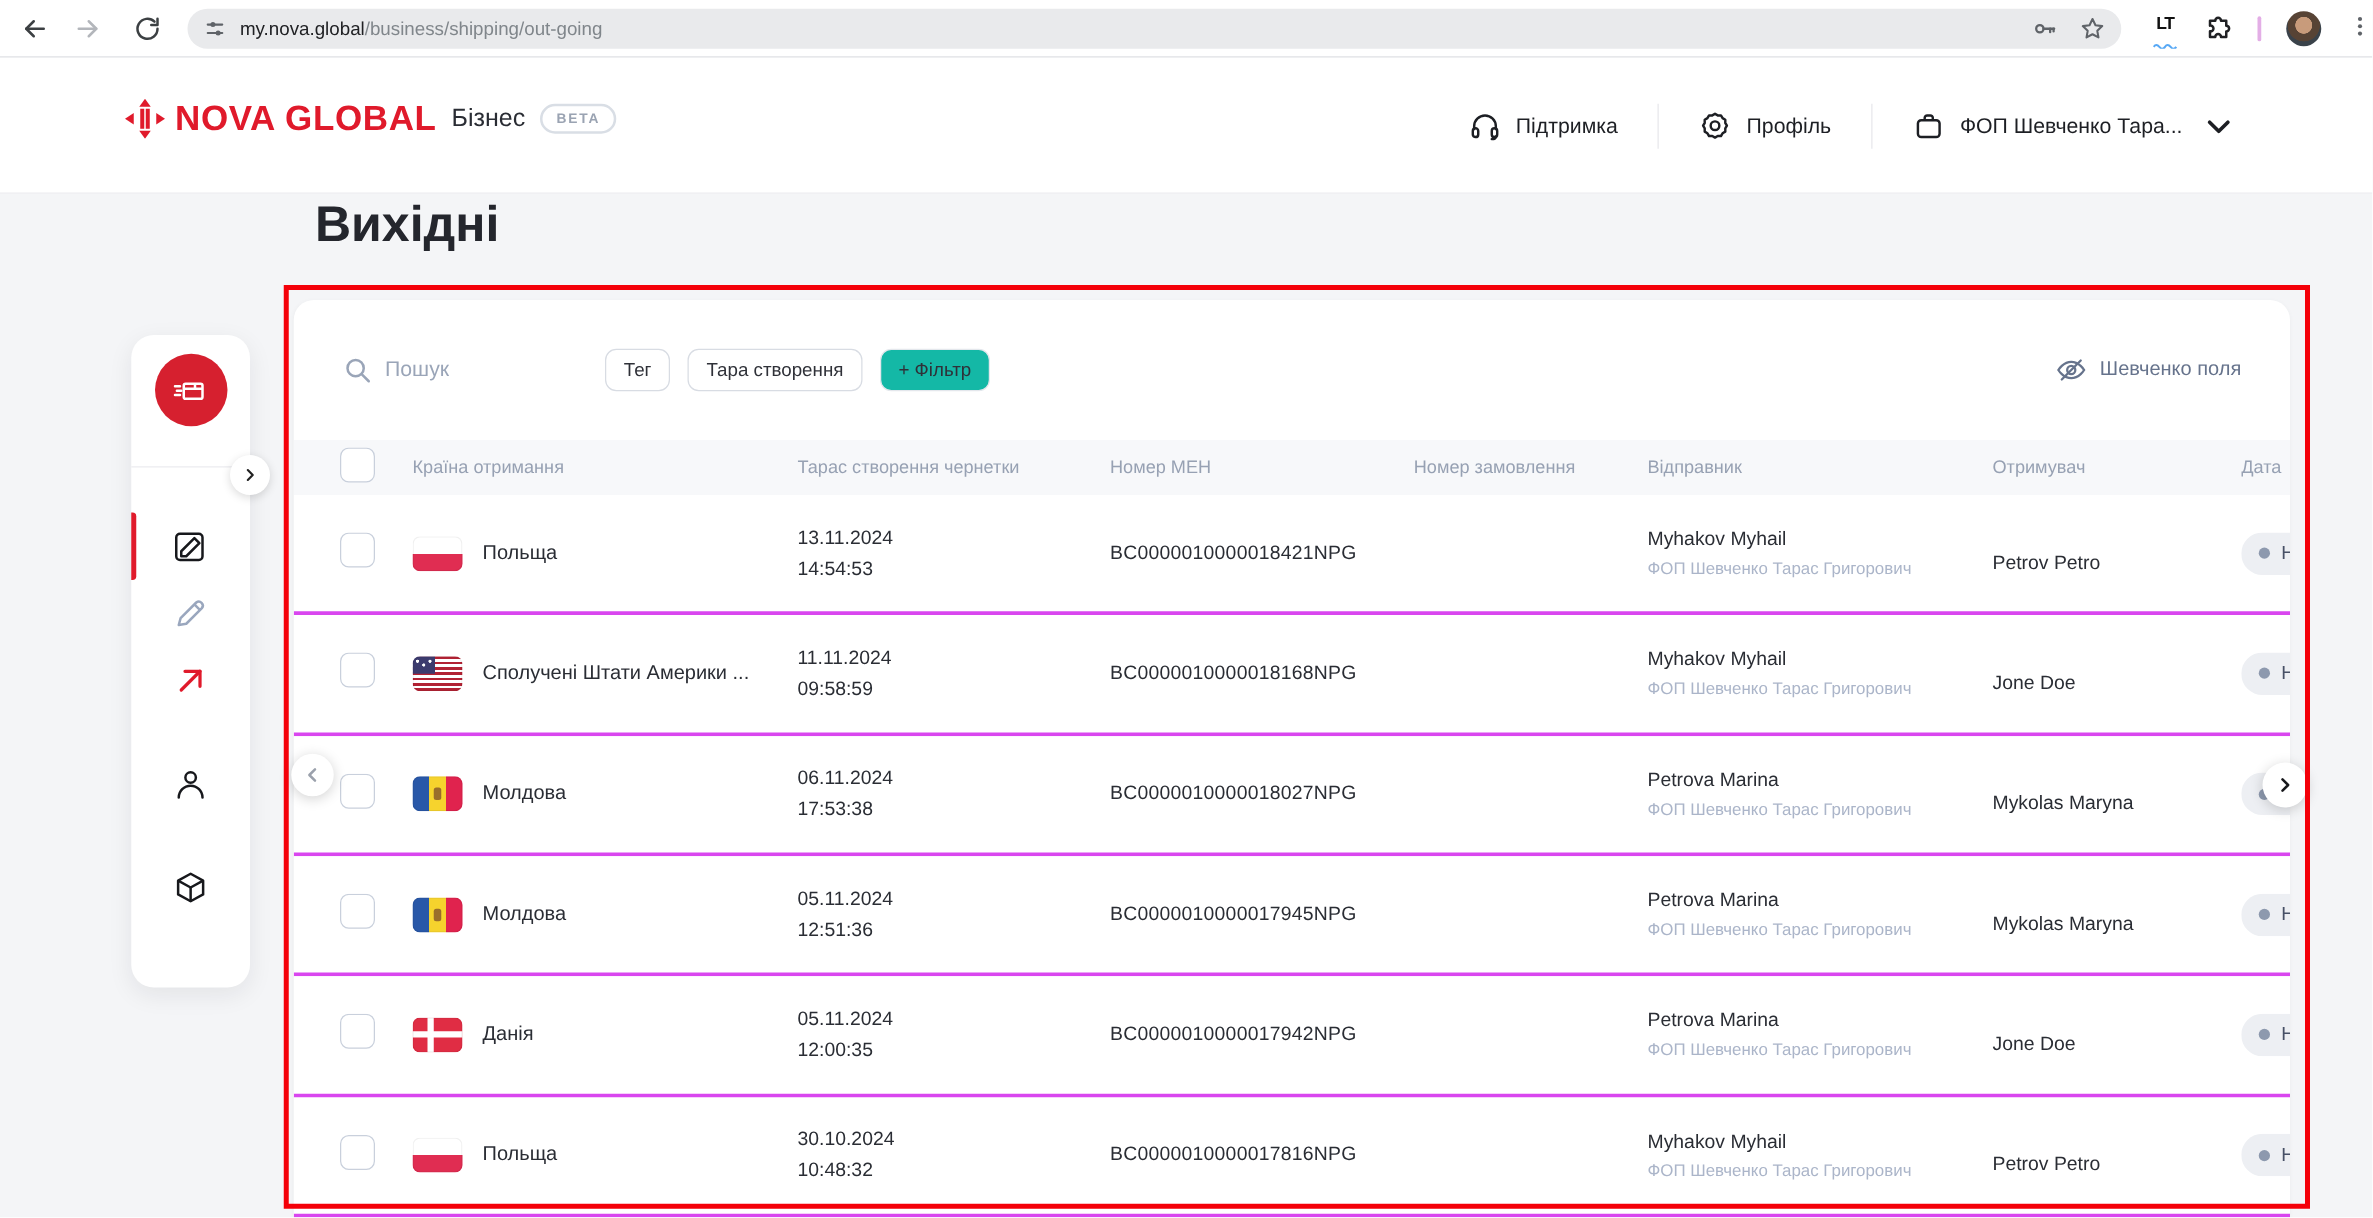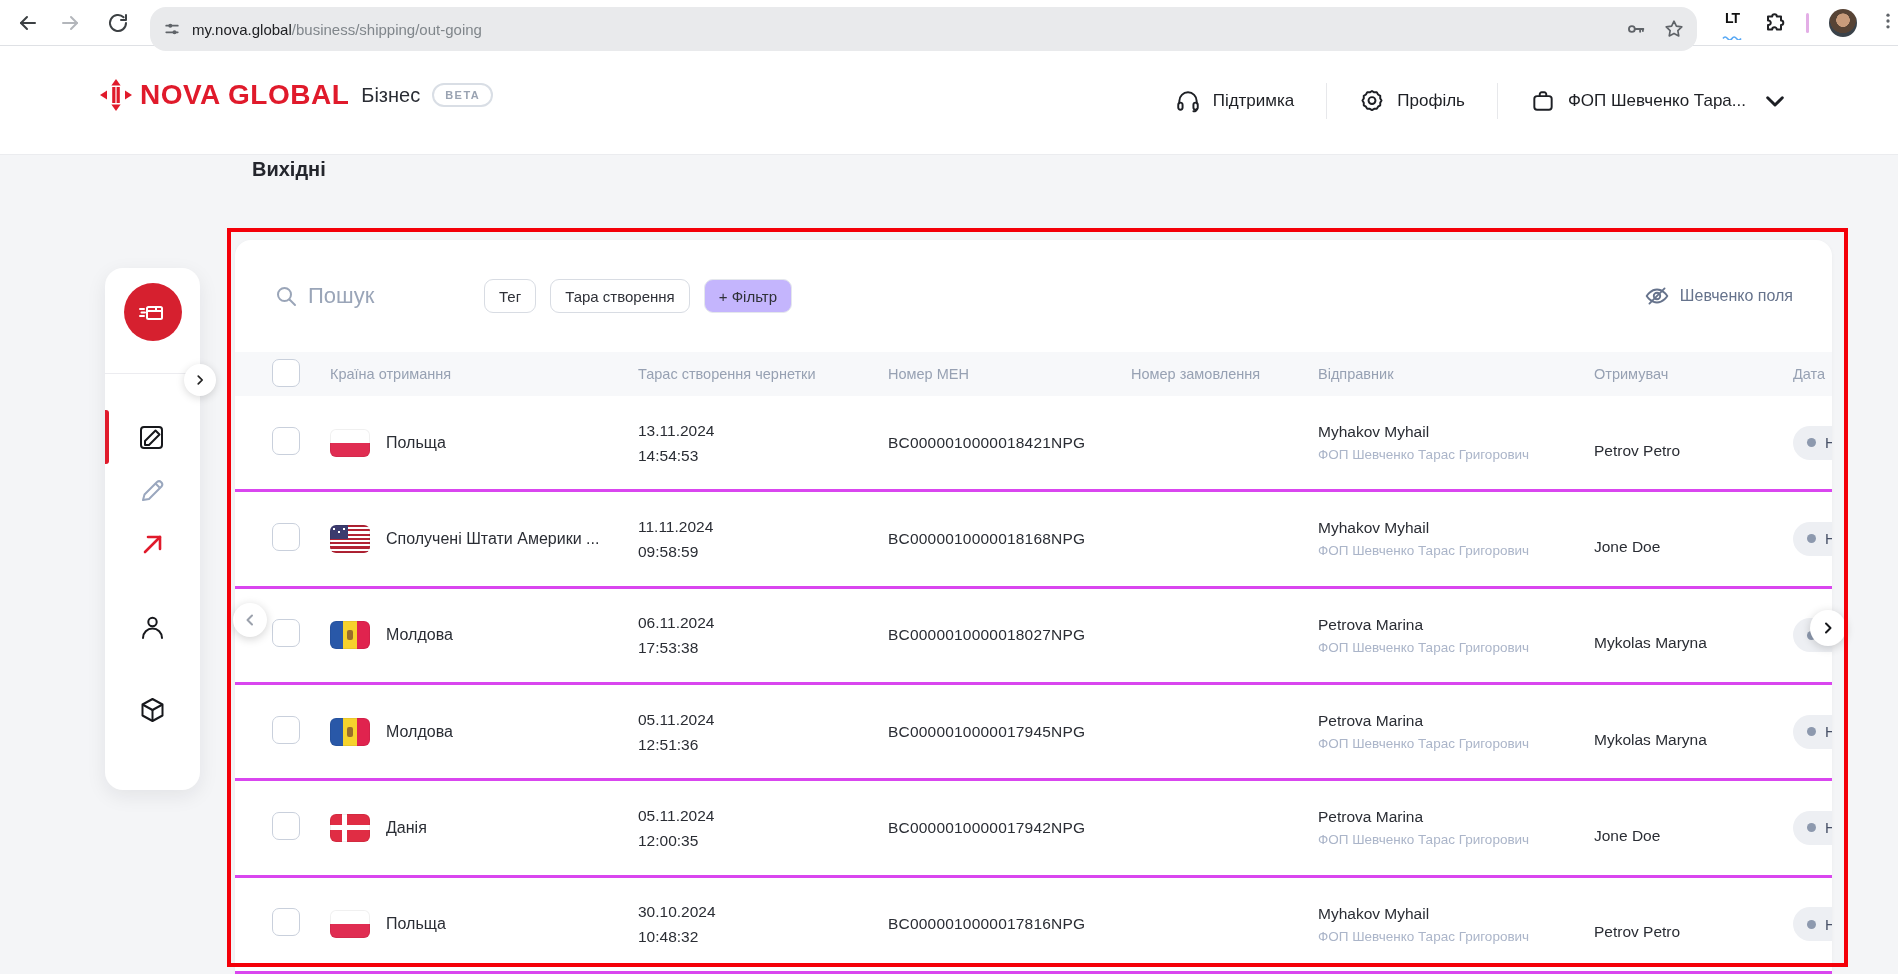--- a/index.html
+++ b/index.html
@@ -3,21 +3,21 @@
 <meta charset="utf-8">
 <style>
   * { margin:0; padding:0; box-sizing:border-box; }
   body { font-family:"Liberation Sans", sans-serif; background:#fff; }
   .screen { position:relative; width:1898px; height:974px; overflow:hidden; background:#f4f5f7; }
 
   
   .browser-bar { position:absolute; top:0; left:0; width:1898px; height:46px; background:#ffffff; border-bottom:1px solid #dfe1e5; z-index:5; }
   .nav-ic { position:absolute; top:11px; width:24px; height:24px; color:#3c4043; cursor:pointer; }
   .nav-ic svg { width:24px; height:24px; display:block; }
-  .omnibox { position:absolute; left:150px; top:7px; width:1547px; height:44px; background:#e9eaec; border-radius:16px; display:flex; align-items:center; padding:0 12px; }
+  .omnibox { position:absolute; left:150px; top:7px; width:1547px; height:32px; background:#e9eaec; border-radius:16px; display:flex; align-items:center; padding:0 12px; }
   .omnibox .site-ic { width:20px; height:20px; color:#5f6368; margin-right:10px; flex:none; }
   .url-text { font-size:15px; color:#202124; white-space:nowrap; }
   .url-text .path { color:#80868b; }
   .omni-spacer { flex:1; }
   .omni-right-ic { width:22px; height:22px; color:#5f6368; margin-left:16px; flex:none; cursor:pointer; }
   .ext-lt { position:absolute; left:1719px; top:10px; width:26px; height:26px; text-align:center; cursor:pointer; }
   .ext-lt b { font-size:14px; color:#111; letter-spacing:-1px; display:block; line-height:16px; }
   .browser-divider { position:absolute; left:1806px; top:13px; width:3px; height:20px; background:#e3aee6; border-radius:2px; }
   .avatar { position:absolute; left:1829px; top:9px; width:28px; height:28px; border-radius:50%; cursor:pointer;
     background: radial-gradient(circle at 50% 40%, #c89b7b 30%, #574335 32% 58%, #3a424a 60%); }
@@ -30,21 +30,21 @@
   .brand-text { font-size:28px; font-weight:bold; letter-spacing:.5px; color:#e01a2b; }
   .product-text { font-size:20px; color:#2a2d34; margin-left:12px; }
   .beta-pill { margin-left:12px; font-size:11px; font-weight:bold; letter-spacing:1.5px; color:#9aa3b2; border:2px solid #d9dee5; border-radius:13px; padding:4px 11px; }
   .hdr-right { position:absolute; right:110px; top:0; height:109px; display:flex; align-items:center; }
   .hdr-item { display:flex; align-items:center; gap:12px; font-size:17px; color:#1d1f24; cursor:pointer; }
   .hdr-item svg { width:26px; height:26px; color:#1d1f24; }
   .hdr-sep { width:1px; height:36px; background:#e7e8eb; margin:0 32px; }
   .chev-dn { width:16px; height:16px; color:#1d1f24; margin-left:4px; }
 
   
-  .page-title { position:absolute; left:252px; top:158px; font-size:20px; font-weight:bold; color:#24262d; z-index:2; }
+  .page-title { position:absolute; left:252px; top:158px; font-size:40px; font-weight:bold; color:#24262d; z-index:2; }
 
   
   .side-card { position:absolute; left:105px; top:268px; width:95px; height:522px; background:#fff; border-radius:18px;
     box-shadow:0 6px 20px rgba(25,28,40,.08); z-index:6; }
   .side-main-btn { position:absolute; left:19px; top:15px; width:58px; height:58px; border-radius:50%; background:#d6202f; display:flex; align-items:center; justify-content:center; cursor:pointer; }
   .side-main-btn svg { width:32px; height:32px; color:#fff; }
   .side-div { position:absolute; left:0; right:0; top:105px; height:1px; background:#ececf0; }
   .side-expand { position:absolute; left:79px; top:96px; width:32px; height:32px; border-radius:50%; background:#fff; box-shadow:0 2px 8px rgba(0,0,0,.15); display:flex; align-items:center; justify-content:center; cursor:pointer; z-index:7; }
   .side-expand svg { width:14px; height:14px; color:#222; }
   .side-ic { position:absolute; left:32px; width:31px; height:31px; cursor:pointer; }
@@ -55,24 +55,24 @@
   .ic-person { top:344px; color:#17181c; }
   .ic-box { top:427px; color:#17181c; }
   .active-bar { position:absolute; left:0; top:142px; width:4px; height:54px; background:#e01a2b; border-radius:0 3px 3px 0; }
 
   
   .panel { position:absolute; left:235px; top:240px; width:1597px; height:734px; background:#fff; border-radius:16px 16px 0 0;
     box-shadow:0 1px 4px rgba(0,0,0,.04); overflow:hidden; z-index:2; }
   .filter-bar { height:112px; display:flex; align-items:center; padding:0 39px; }
   .search-box { display:flex; align-items:center; gap:10px; width:210px; }
   .search-box svg { width:24px; height:24px; color:#9aa5b8; flex:none; }
-  .search-input { border:none; outline:none; font-size:22px; color:#2a2d34; width:120px; font-family:"Liberation Sans",sans-serif; background:transparent; }
+  .search-input { border:none; outline:none; font-size:17px; color:#2a2d34; width:120px; font-family:"Liberation Sans",sans-serif; background:transparent; }
   .search-input::placeholder { color:#9aa5b8; }
   .pill-btn { height:34px; display:flex; align-items:center; padding:0 14px; border:1px solid #d8dce3; border-radius:9px; background:#fff; font-size:15px; color:#2f3138; margin-right:14px; cursor:pointer; white-space:nowrap; }
-  .pill-btn.filled { background:#c4b5fd; border-color:#e4e7ec; }
+  .pill-btn.filled { background:#14b8a6; border-color:#e4e7ec; }
   .hide-fields { margin-left:auto; display:flex; align-items:center; gap:10px; color:#66738c; font-size:16px; cursor:pointer; }
   .hide-fields svg { width:26px; height:26px; }
 
   .thead, .trow { display:grid; grid-template-columns:58px 308px 250px 243px 187px 276px 199px 90px; padding-left:37px; width:1648px; }
   .thead { height:44px; background:#f7f8fa; align-items:center; font-size:14.5px; color:#97a1b3; }
   .rows { height:578px; }
   .trow { height:96.33px; border-bottom:3px solid #d946ef; align-items:center; background:#fff; cursor:pointer; }
   .cell { overflow:hidden; white-space:nowrap; }
   .checkbox { width:28px; height:28px; border:1.5px solid #c9d0dc; border-radius:7px; background:#fff; display:inline-block; cursor:pointer; }
   .c-country { display:flex; align-items:center; gap:16px; font-size:16px; color:#2a2d34; }

